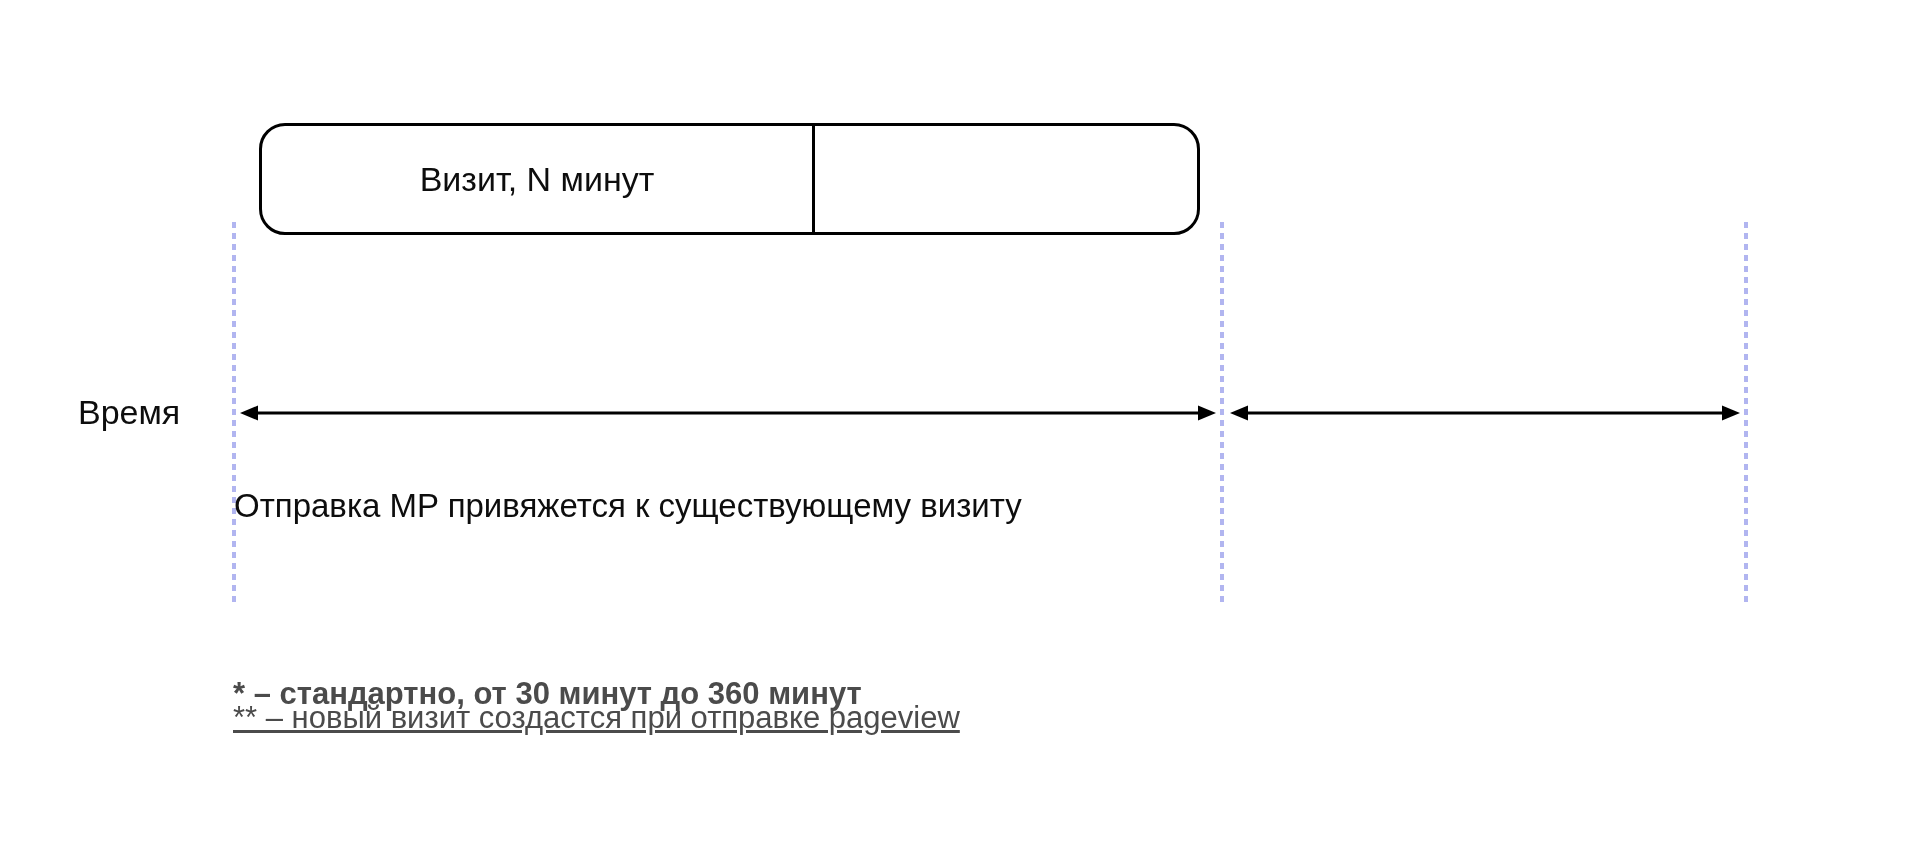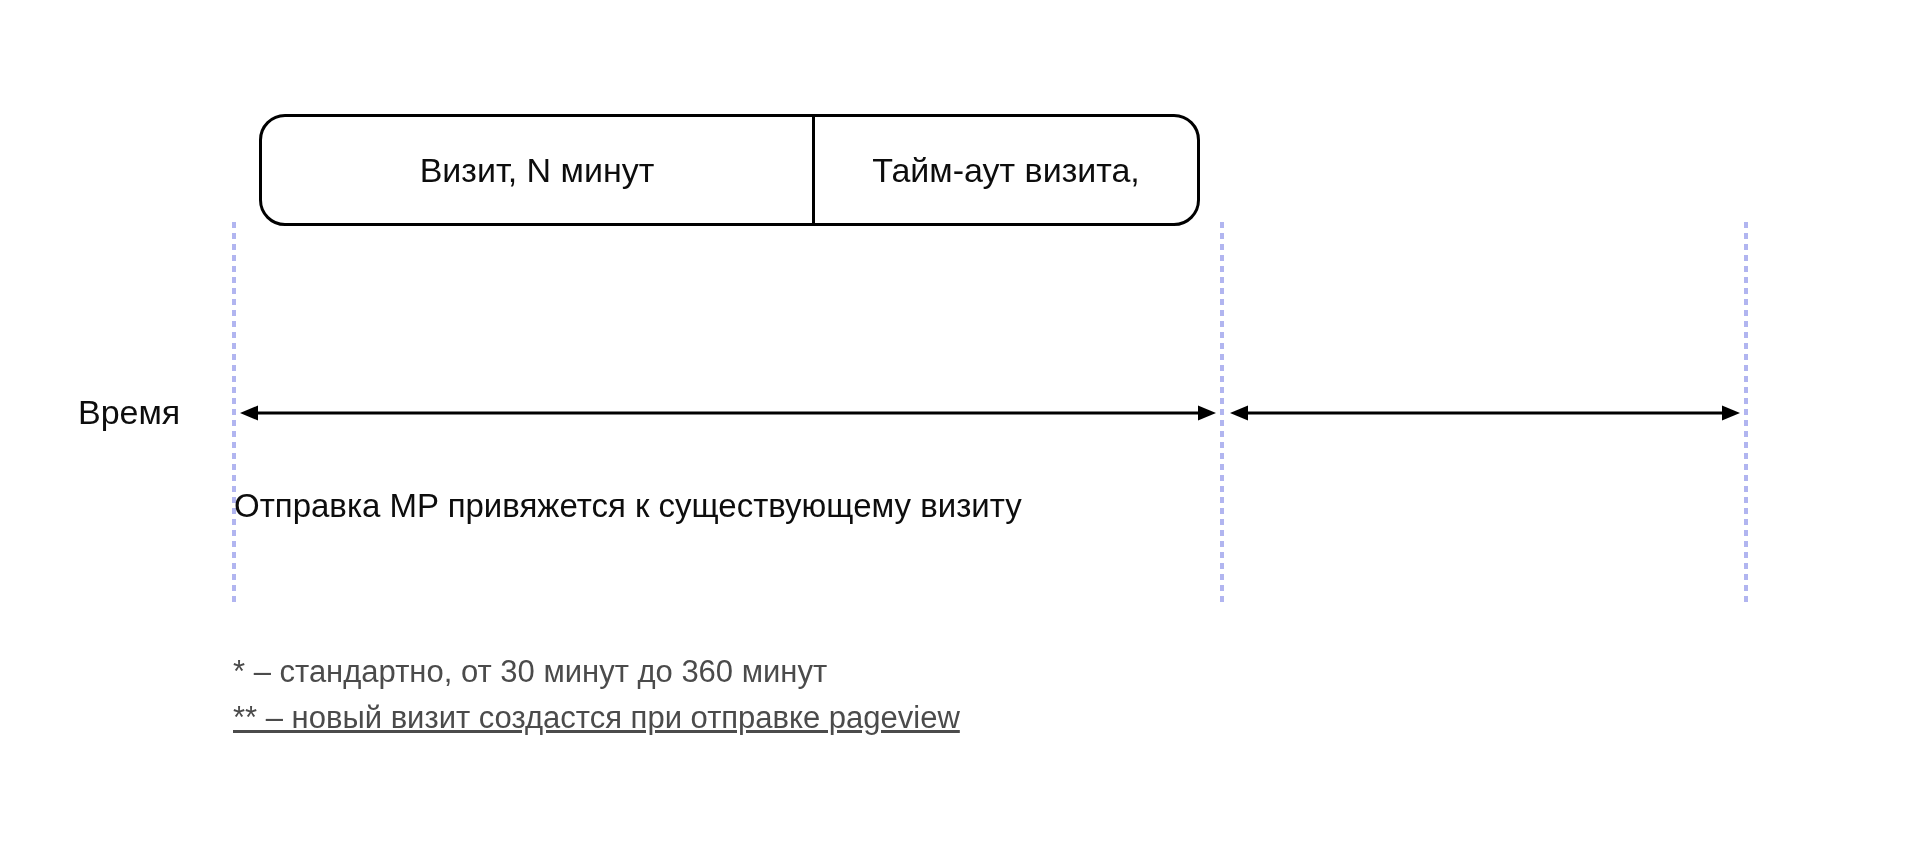--- a/index.html
+++ b/index.html
@@ -5,21 +5,21 @@
   :root{
     --bg:#ffffff; --ink:#0d0d0d; --line:#000000; --dash:#b1b5f0; --footnote:#4b4b4b;
   }
   html,body{margin:0;padding:0;background:var(--bg);}
   .canvas{
     position:relative; width:1920px; height:860px; background:var(--bg);
     font-family:"Liberation Sans", sans-serif; color:var(--ink); overflow:hidden;
   }
   
   .visit-box{
-    position:absolute; left:259px; top:114px; width:941px; height:112px;
+    position:absolute; left:259px; top:123px; width:941px; height:112px;
     border:3px solid var(--line); border-radius:26px; box-sizing:border-box;
     display:flex; background:#fff;
   }
   .cell{display:flex; align-items:center; justify-content:center; text-align:center;
     font-size:34px; line-height:44px; color:var(--ink);}
   .cell-left{width:553px; box-sizing:border-box; border-right:3px solid var(--line);}
   .cell-right{flex:1; flex-direction:column;}
   
   .vdash{
     position:absolute; top:222px; width:4px; height:382px;
@@ -40,34 +40,33 @@
     position:absolute; top:486px; font-size:33px; line-height:40px; text-align:left;
     color:var(--ink); white-space:nowrap;
   }
   .interval-label.first{left:234px; width:988px;}
   .interval-label.second{left:1222px; width:524px;}
   
   .footnote{
     position:absolute; left:233px; font-size:31px; line-height:36px;
     color:var(--footnote); white-space:nowrap;
   }
-  .footnote.f1{top:654px;}
+  .footnote.f1{top:676px;font-weight:bold;}
   .footnote.f2{top:700px;text-decoration:underline;}
 </style>
 </head>
 <body>
 
 <div class="canvas">
 
   <div class="visit-box">
     <div class="cell cell-left">
       <span>Визит, N минут</span>
     </div>
     <div class="cell cell-right">
-      <span>Тайм-аут визита,</span>
     </div>
   </div>
 
   <div class="vdash d1"></div>
   <div class="vdash d2"></div>
   <div class="vdash d3"></div>
 
   <div class="time-label">Время</div>
 
   <svg class="arrows" viewBox="0 0 1920 860" xmlns="http://www.w3.org/2000/svg" aria-hidden="true">

